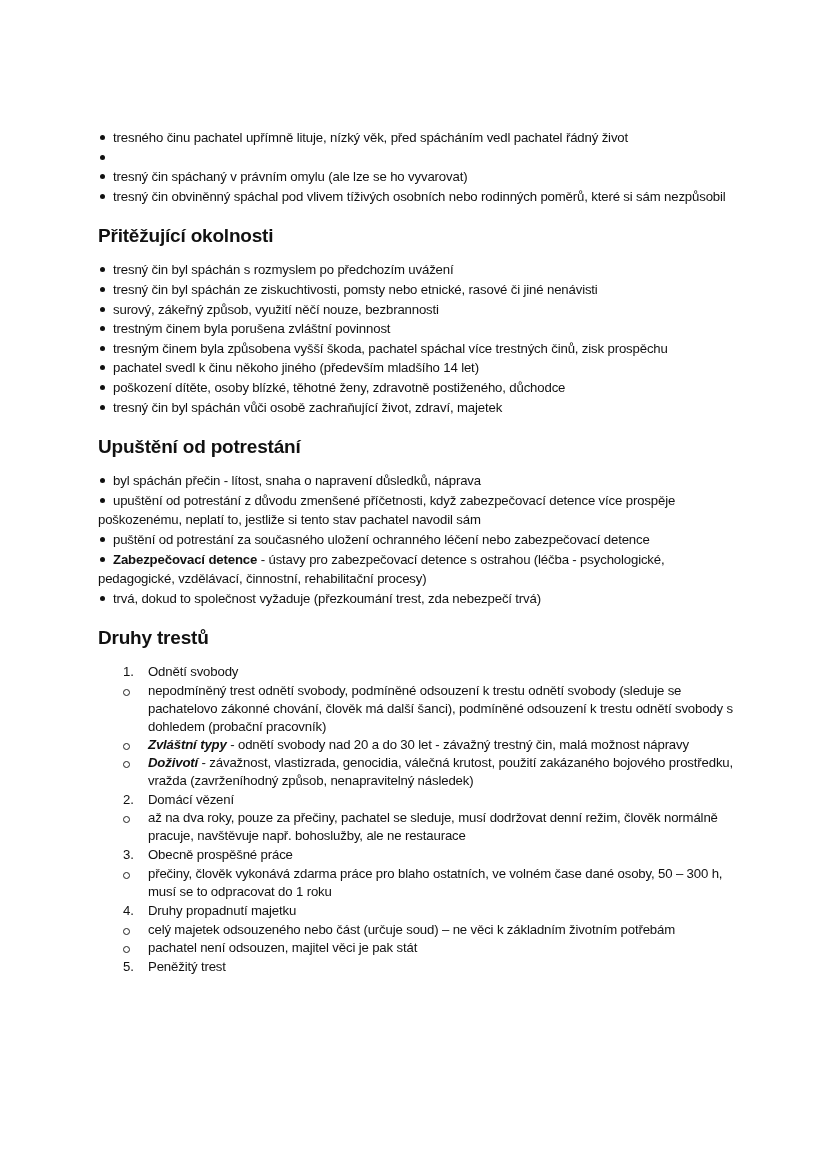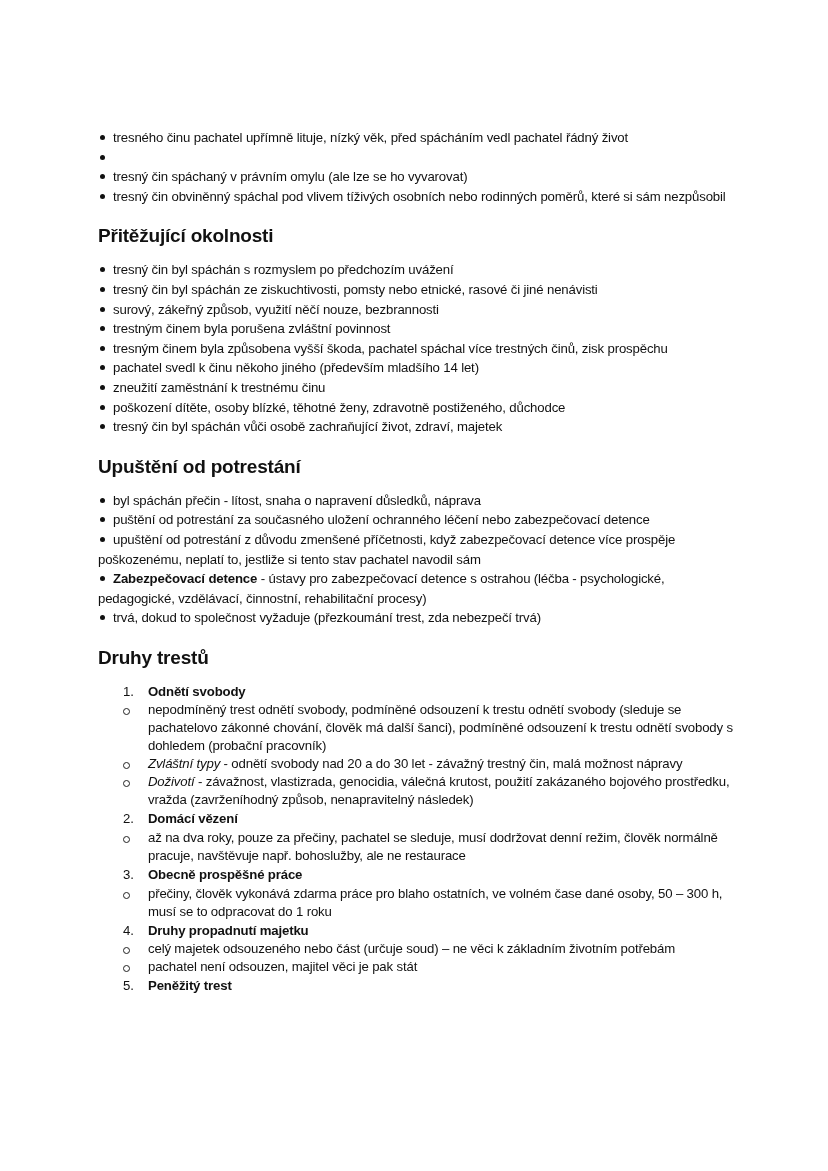--- a/index.html
+++ b/index.html
@@ -19,27 +19,27 @@
     }
     h2 {
       font-size: 19px; font-weight: bold; margin: 0; line-height: 20px;
       letter-spacing: -0.2px;
     }
     .gap-h { height: 20px; }
     .gap-after-h { height: 14px; }
     .ol { margin: 0; padding: 0; list-style: none; }
     .ol-item { position: relative; padding-left: 50px; font-size: 13.2px; line-height: 19.6px; letter-spacing: -0.15px; }
     .ol-num { position: absolute; left: 25px; top: 0; }
-    .ol-title { font-weight: bold; }
+    .ol-title { font-weight: normal; }
     .sub { position: relative; padding-left: 50px; font-size: 13.2px; line-height: 18px; letter-spacing: -0.15px; }
     .sub .circ {
       position: absolute; left: 25px; top: 7px; width: 5px; height: 5px;
       border: 1px solid #222; border-radius: 50%;
     }
-    i { font-style: italic; }
+    i { font-style: italic; font-weight: bold; }
     b { font-weight: bold; }
   </style>
 </head>
 <body>
 
 <div class="page">
 
   <div>
     <p class="bul"><span class="dot"></span><span>tresného činu pachatel upřímně lituje, nízký věk, před spácháním vedl pachatel řádný život</span></p>
     <p class="bul"><span class="dot"></span></p>
@@ -51,33 +51,32 @@
   <h2>Přitěžující okolnosti</h2>
   <div class="gap-after-h"></div>
 
   <div>
     <p class="bul"><span class="dot"></span><span>tresný čin byl spáchán s rozmyslem po předchozím uvážení</span></p>
     <p class="bul"><span class="dot"></span><span>tresný čin byl spáchán ze ziskuchtivosti, pomsty nebo etnické, rasové či jiné nenávisti</span></p>
     <p class="bul"><span class="dot"></span><span>surový, zákeřný způsob, využití něčí nouze, bezbrannosti</span></p>
     <p class="bul"><span class="dot"></span><span>trestným činem byla porušena zvláštní povinnost</span></p>
     <p class="bul"><span class="dot"></span><span>tresným činem byla způsobena vyšší škoda, pachatel spáchal více trestných činů, zisk prospěchu</span></p>
     <p class="bul"><span class="dot"></span><span>pachatel svedl k činu někoho jiného (především mladšího 14 let)</span></p>
-    <p class="bul"><span class="dot"></span><span>zneužití zaměstnání k trestnému činu</span></p>
     <p class="bul"><span class="dot"></span><span>poškození dítěte, osoby blízké, těhotné ženy, zdravotně postiženého, důchodce</span></p>
     <p class="bul"><span class="dot"></span><span>tresný čin byl spáchán vůči osobě zachraňující život, zdraví, majetek</span></p>
   </div>
 
   <div class="gap-h"></div>
   <h2>Upuštění od potrestání</h2>
   <div class="gap-after-h"></div>
 
   <div>
     <p class="bul"><span class="dot"></span><span>byl spáchán přečin - lítost, snaha o napravení důsledků, náprava</span></p>
+    <p class="bul"><span class="dot"></span><span>upuštění od potrestání z důvodu zmenšené příčetnosti, když zabezpečovací detence více prospěje poškozenému, neplatí to, jestliže si tento stav pachatel navodil sám</span></p>
     <p class="bul"><span class="dot"></span><span>puštění od potrestání za současného uložení ochranného léčení nebo zabezpečovací detence</span></p>
-    <p class="bul"><span class="dot"></span><span>upuštění od potrestání z důvodu zmenšené příčetnosti, když zabezpečovací detence více prospěje poškozenému, neplatí to, jestliže si tento stav pachatel navodil sám</span></p>
     <p class="bul"><span class="dot"></span><b>Zabezpečovací detence</b><span> - ústavy pro zabezpečovací detence s ostrahou (léčba - psychologické, pedagogické, vzdělávací, činnostní, rehabilitační procesy)</span></p>
     <p class="bul"><span class="dot"></span><span>trvá, dokud to společnost vyžaduje (přezkoumání trest, zda nebezpečí trvá)</span></p>
   </div>
 
   <div class="gap-h"></div>
   <h2>Druhy trestů</h2>
   <div class="gap-after-h"></div>
 
   <div class="ol">
 

